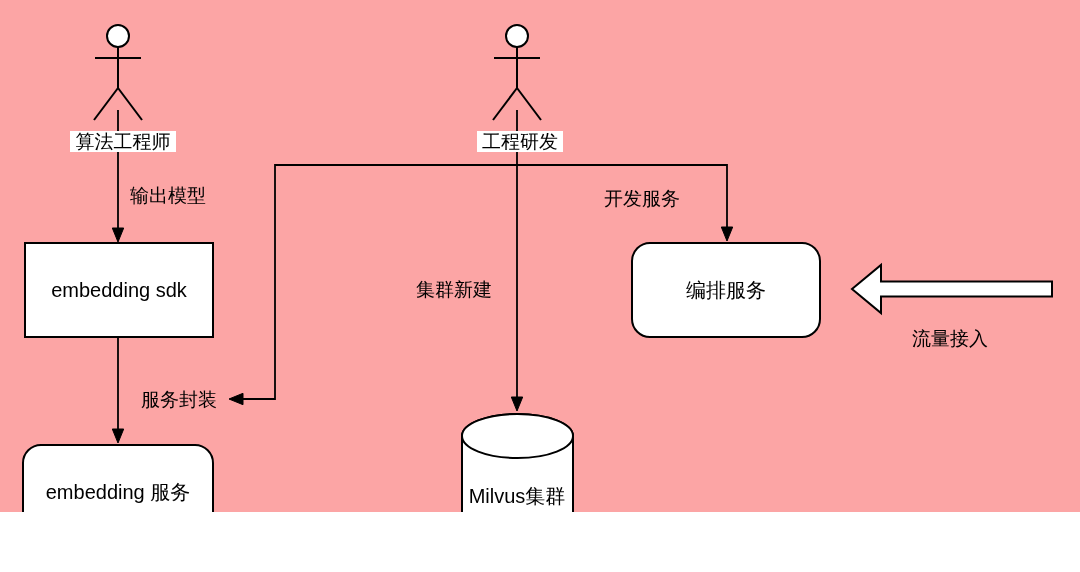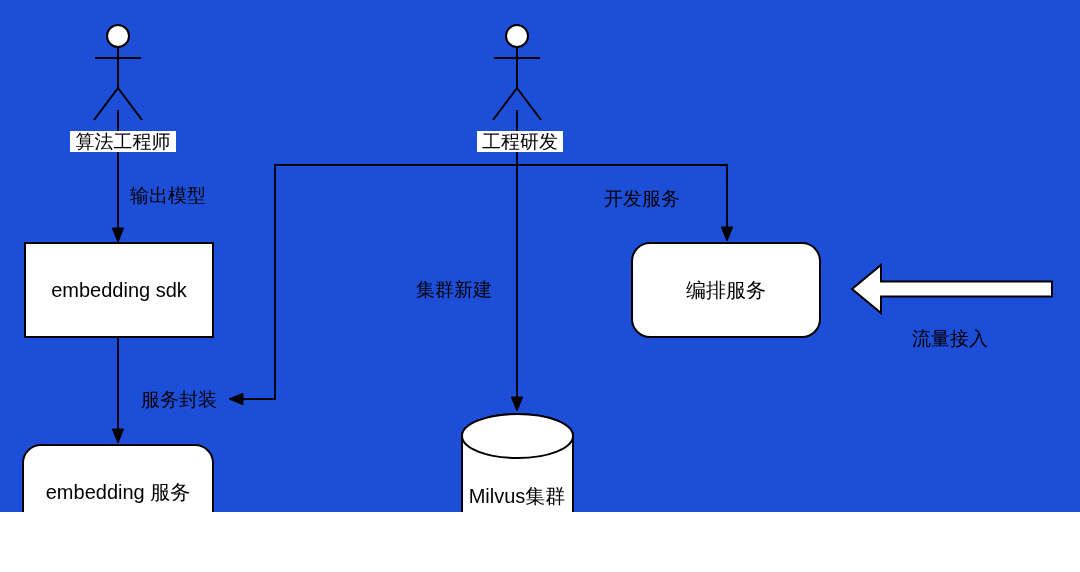--- a/index.html
+++ b/index.html
@@ -4,21 +4,21 @@
 <style>
   html, body {
     margin: 0;
     padding: 0;
     background: #ffffff;
   }
   .canvas-wrap {
     position: relative;
     width: 1080px;
     height: 512px;
-    background: #1d4ed8;
+    background: #fca5a5;
     overflow: hidden;
     font-family: "Liberation Sans", "DejaVu Sans", sans-serif;
   }
   svg { display: block; }
   .shape {
     fill: #ffffff;
     stroke: #000000;
     stroke-width: 2;
   }
   .edge {

